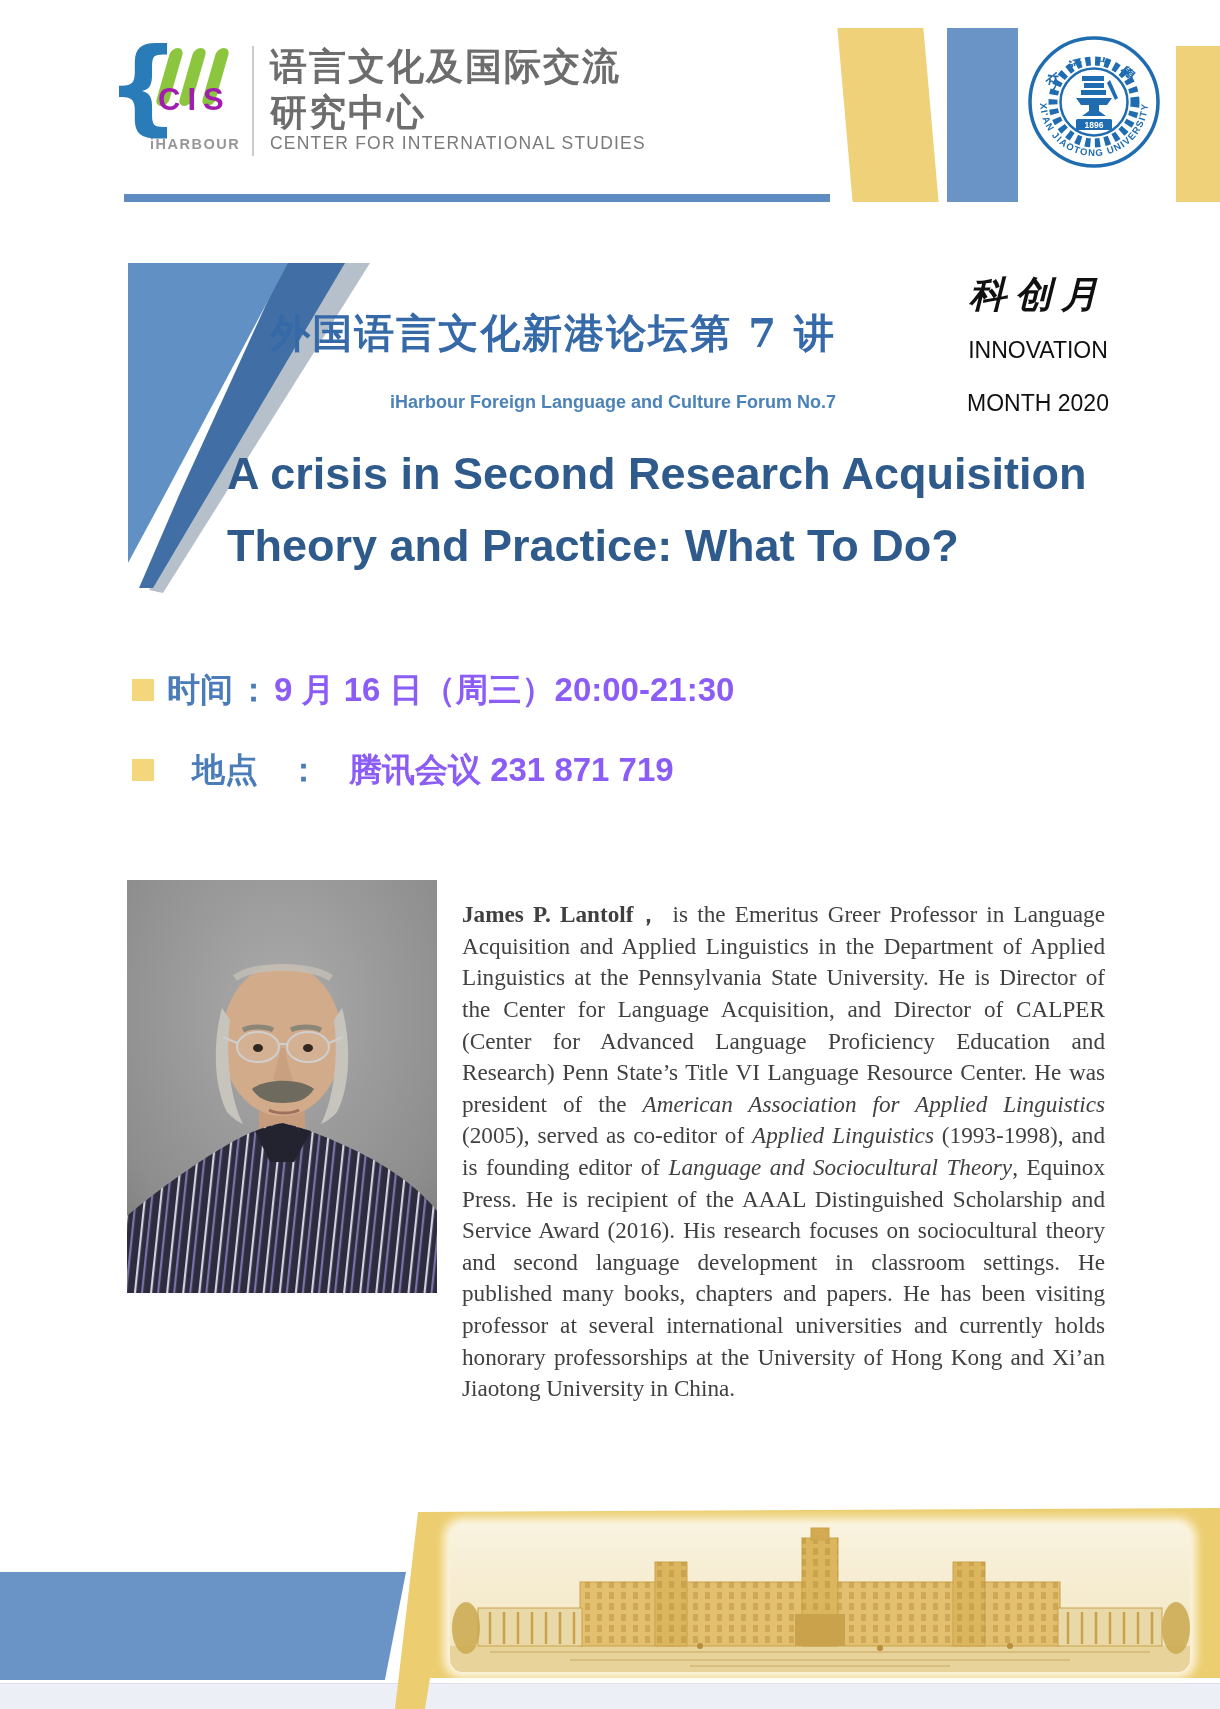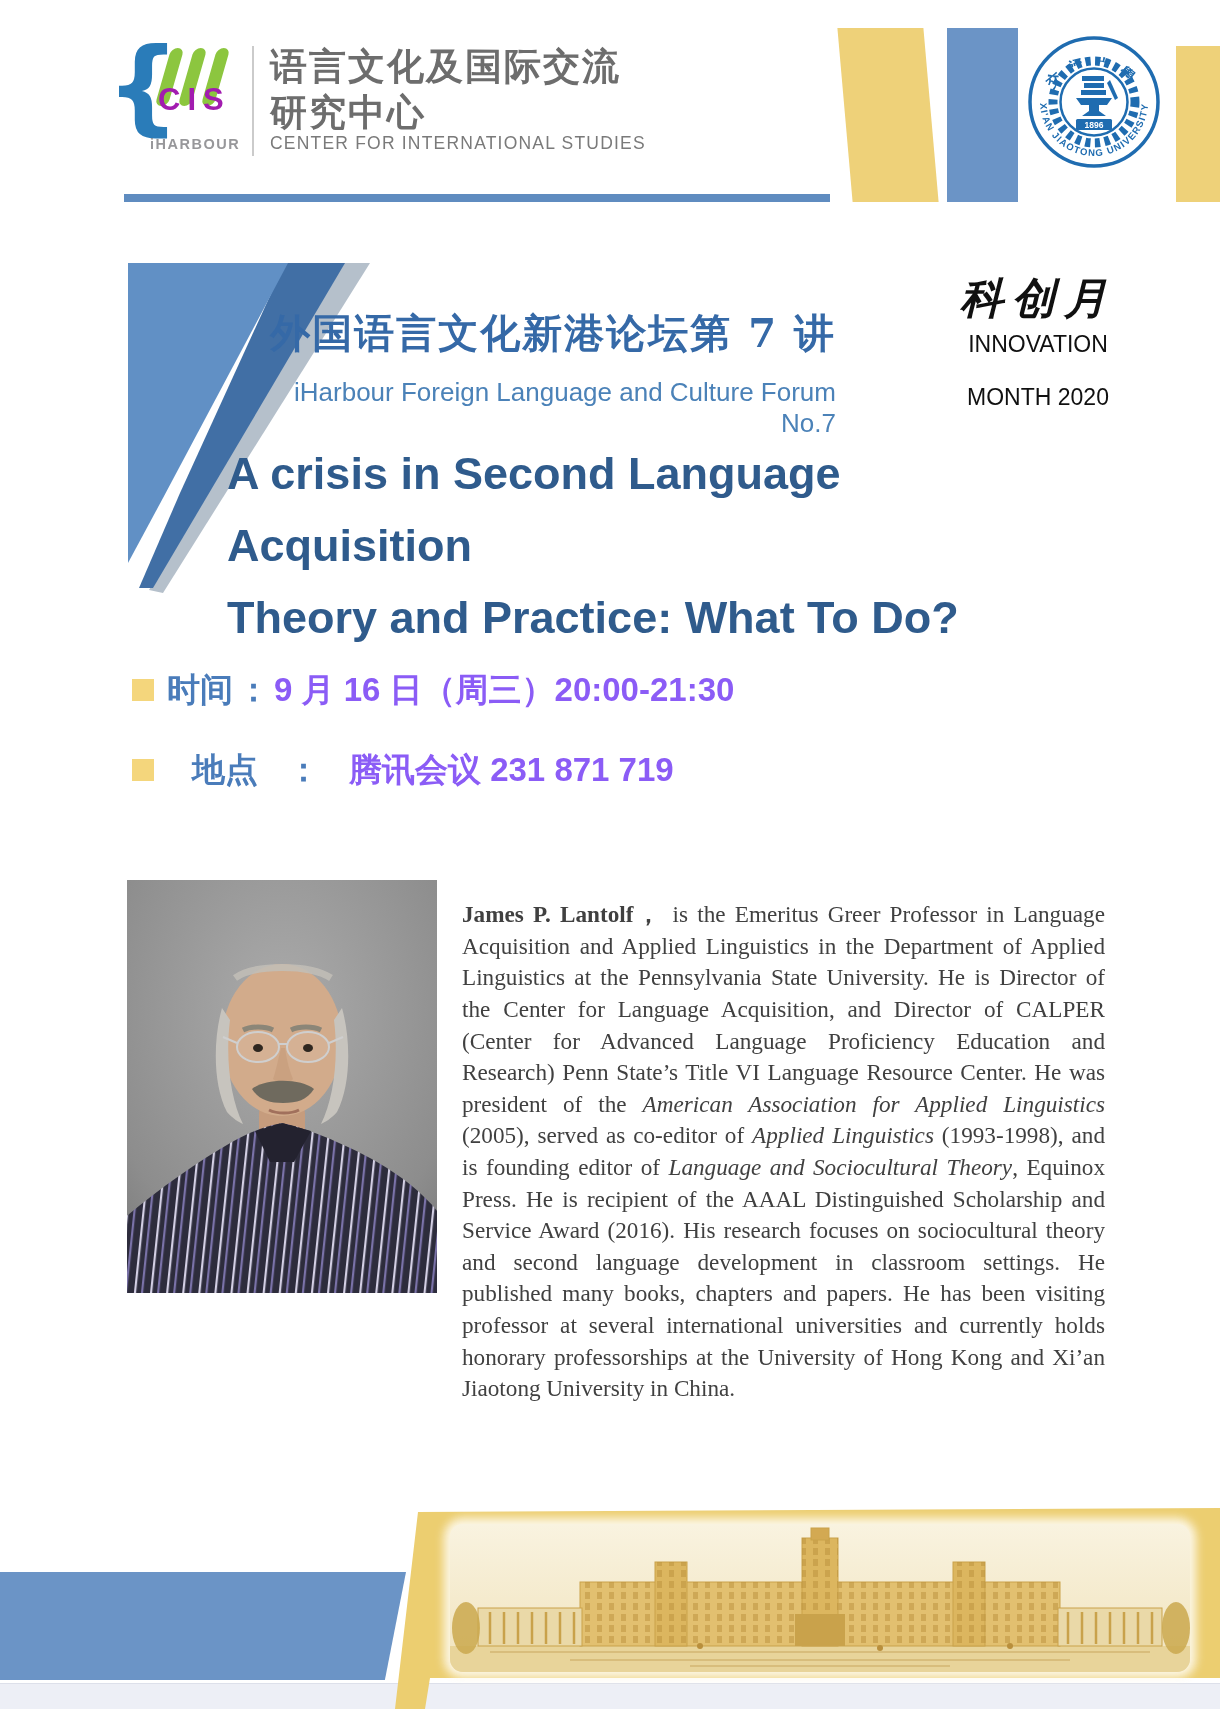--- a/index.html
+++ b/index.html
@@ -26,26 +26,26 @@
   .bar-yellow-right{left:1176px;top:46px;width:44px;height:156px;background:#eed179;}
   .seal{left:1026px;top:34px;width:136px;height:136px;}
 
   .hbar{left:124px;top:194px;width:706px;height:8px;background:#5f8cc0;}
 
   
   .triangles{left:125px;top:258px;width:250px;height:340px;}
   .forum{left:268px;top:306px;width:568px;text-align:right;}
   .forum-cn{font-family:"DejaVu Serif","Liberation Serif",serif;font-size:40px;font-weight:bold;
             color:#3569a7;letter-spacing:2px;}
-  .forum-en{margin-top:16px;font-size:26px;color:#4b82b8;}
+  .forum-en{margin-top:31px;font-size:18px;color:#4b82b8;font-weight:bold;}
 
   .innov{left:948px;top:270px;width:180px;text-align:center;color:#101010;}
-  .innov-cn{font-family:"DejaVu Serif","Liberation Serif",serif;font-size:43px;font-weight:bold;
+  .innov-cn{font-family:"DejaVu Serif","Liberation Serif",serif;font-size:37px;font-weight:bold;
             letter-spacing:9px;font-style:italic;}
-  .innov-l1{margin-top:3px;font-size:23px;}
+  .innov-l1{margin-top:17px;font-size:23px;}
   .innov-l2{margin-top:26px;font-size:23px;}
 
   
   .title{left:227px;top:438px;width:860px;font-weight:bold;font-size:45px;color:#2f5b8c;line-height:72px;}
 
   
   .detail{left:132px;height:36px;display:flex;align-items:center;font-size:33px;font-weight:bold;}
   .detail-1{top:672px;}
   .detail-2{top:752px;gap:25px;}
   .bullet{width:22px;height:22px;background:#f4d67c;margin-right:13px;flex:0 0 auto;}
@@ -130,21 +130,21 @@
     <div class="forum-en">iHarbour Foreign Language and Culture Forum No.7</div>
   </div>
 
   <div class="abs innov">
     <div class="innov-cn">科创月</div>
     <div class="innov-l1">INNOVATION</div>
     <div class="innov-l2">MONTH 2020</div>
   </div>
 
   <div class="abs title">
-    <div>A crisis in Second Language Acquisition</div>
+    <div>A crisis in Second Research Acquisition</div>
     <div>Theory and Practice: What To Do?</div>
   </div>
 
   <div class="abs detail detail-1">
     <span class="bullet"></span>
     <span class="dlabel">时间</span>
     <span class="dcolon">：</span>
     <span class="dvalue">9 月 16 日（周三）20:00-21:30</span>
   </div>
   <div class="abs detail detail-2">

